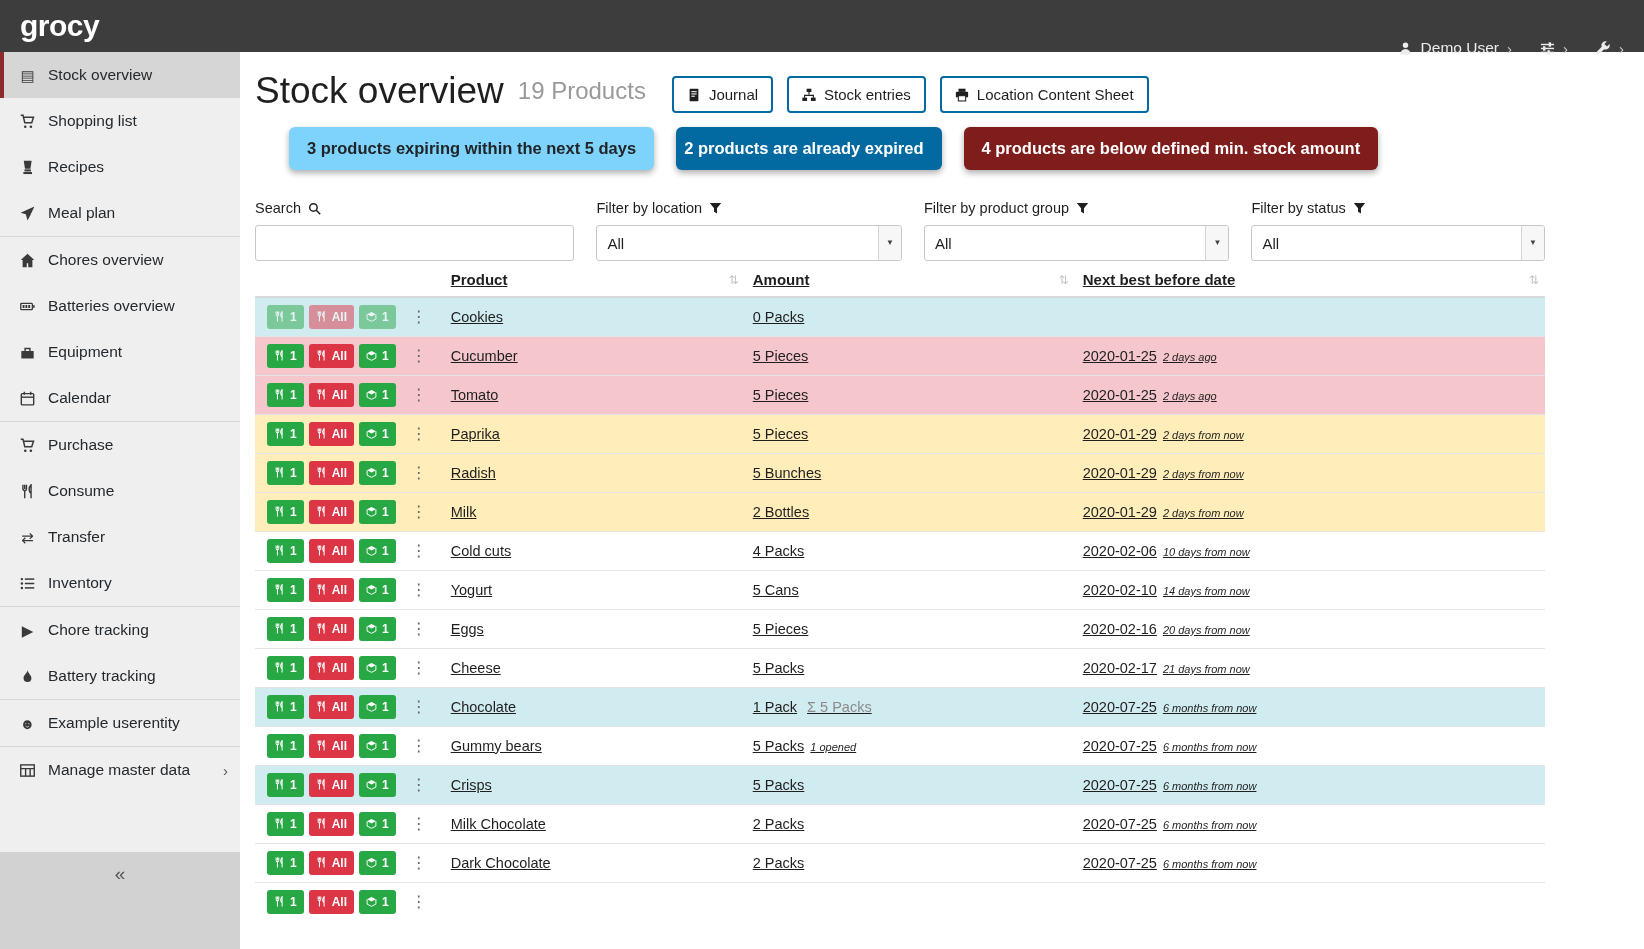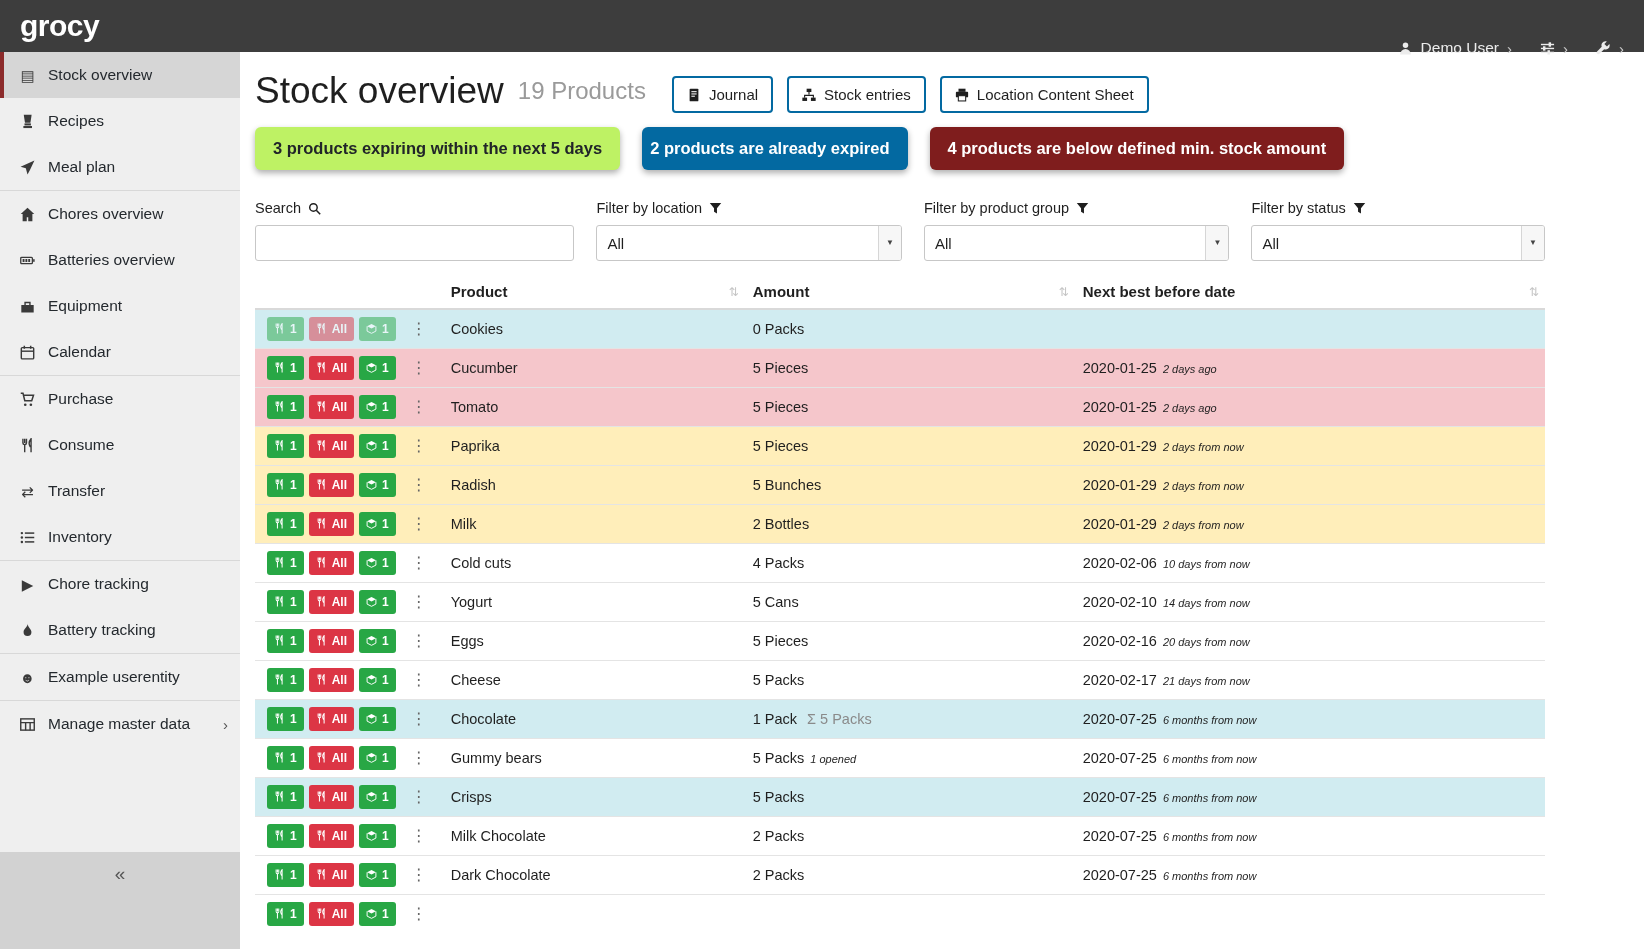--- a/index.html
+++ b/index.html
@@ -57,21 +57,21 @@
   .filter-label .icon { font-size:13px; color:#1f1f1f; }
   .text-input { height:36px; width:100%; border:1px solid #c7c7c7; border-radius:3px; padding:0 10px;
                 font-size:15px; font-family:inherit; }
   .select { height:36px; border:1px solid #c7c7c7; border-radius:3px; background:#fff;
             display:flex; align-items:center; cursor:pointer; overflow:hidden; }
   .select-value { flex:1; padding:0 10px; font-size:15px; }
   .select-arrow { width:23px; align-self:stretch; border-left:1px solid #d6d6d6; background:#f7f7f7;
                   display:flex; align-items:center; justify-content:center; font-size:8px; color:#444; }
 
   
-  .stock-table { width:100%; border-collapse:collapse; margin-top:14px; }
+  .stock-table { width:100%; border-collapse:collapse; margin-top:2px;text-decoration:underline; }
   .stock-table th { text-align:left; font-size:15px; font-weight:bold; color:#1f1f1f;
                     padding:8px 26px 8px 8px; border-bottom:2px solid #d9d9d9; position:relative; cursor:pointer; }
   .col-actions { width:172px; } .col-product { width:302px; } .col-amount { width:330px; }
   .sort { position:absolute; right:6px; top:50%; transform:translateY(-50%);
           color:#c4c4c4; font-size:12px; font-weight:normal; }
   .stock-table td { padding:6px 8px; font-size:14.5px; height:39px; vertical-align:middle;
                     border-top:1px solid #e4e4e4; }
   .stock-table tbody tr:first-child td { border-top:none; }
   .row-info td { background: var(--row-info); }
   .row-danger td { background: var(--row-danger); }
@@ -128,20 +128,30 @@
       <span class="chev icon-char">›</span>
     </div>
   </div>
 </header>
 
 <aside class="sidebar">
   <nav class="nav">
       <div class="nav-item active">
         <span class="icon icon-char">▤</span>
         <span class="nav-label">Stock overview</span>
+      </div>
+      <div class="nav-item">
+        <span class="icon">
+          <svg viewBox="0 0 16 16" fill="currentColor" xmlns="http://www.w3.org/2000/svg">
+            <circle cx="5.6" cy="13.6" r="1.4"></circle>
+            <circle cx="11.6" cy="13.6" r="1.4"></circle>
+            <path d="M0.8 1.4h2.4l1.9 7.8h7.4l1.9-5.8H4" fill="none" stroke="currentColor" stroke-width="1.6"></path>
+          </svg>
+        </span>
+        <span class="nav-label">Shopping list</span>
       </div>
       <div class="nav-item">
         <span class="icon">
           <svg viewBox="0 0 16 16" fill="currentColor" xmlns="http://www.w3.org/2000/svg">
             <path d="M4 0.8h8.4l-1.3 8.4H5.3z"></path>
             <rect x="4.8" y="10" width="6.8" height="2.2"></rect>
             <rect x="3.6" y="12.8" width="9.2" height="2.2"></rect>
           </svg>
         </span>
         <span class="nav-label">Recipes</span>
@@ -304,21 +314,21 @@
               <rect x="1" y="4.4" width="14" height="6.2" rx="1"></rect>
               <rect x="3.8" y="8.8" width="8.4" height="6" fill="#fff" stroke="currentColor" stroke-width="1.2"></rect>
             </svg>
           </span>
           <span>Location Content Sheet</span>
         </button>
       </div>
   </div>
 
   <div class="banners">
-      <button class="banner" style="background: #bef264; color: rgb(33, 37, 41);">3 products expiring within the next 5 days</button>
+      <button class="banner" style="background: #7dd3fc; color: rgb(33, 37, 41); margin-left: 34px;">3 products expiring within the next 5 days</button>
       <button class="banner" style="background: #0369a1; color: rgb(255, 255, 255); padding-left: 8px;">2 products are already expired</button>
       <button class="banner" style="background: #7f1d1d; color: rgb(255, 255, 255);">4 products are below defined min. stock amount</button>
     </div>
 
   <div class="filters">
     <div class="filter f-search">
       <div class="filter-label">
         <span>Search</span>
         <span class="icon">
             <svg viewBox="0 0 16 16" fill="currentColor" xmlns="http://www.w3.org/2000/svg">

